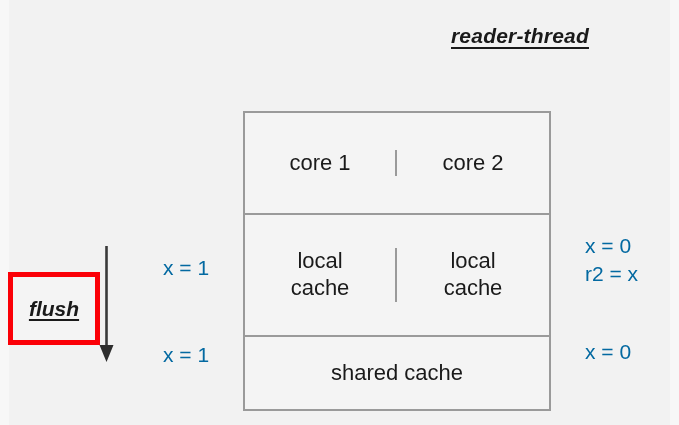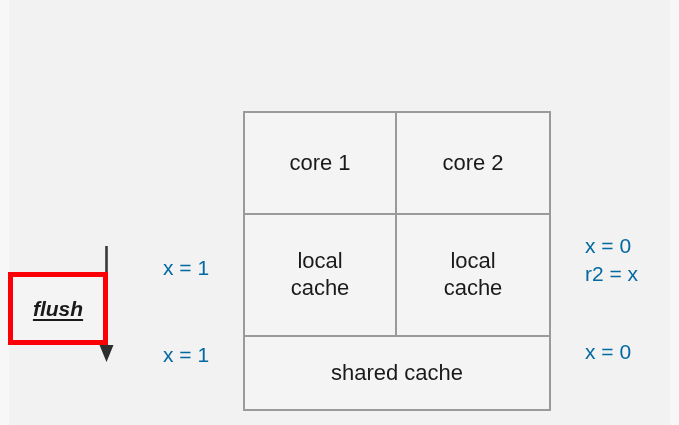--- a/index.html
+++ b/index.html
@@ -53,20 +53,21 @@
     border: 2px solid #9a9a9a;
     box-sizing: border-box;
     background: #f4f4f4;
     display: flex;
     flex-direction: column;
   }
   .diagram-row {
     display: flex;
     width: 100%;
     box-sizing: border-box;
+    align-items: center;
   }
   .diagram-row.cores        { height: 100px; }
   .diagram-row.local-caches { height: 124px; border-top: 2px solid #9a9a9a; border-bottom: 2px solid #9a9a9a; }
   .diagram-row.shared       { flex: 1; }
   .diagram-cell {
     display: flex;
     align-items: center;
     justify-content: center;
     box-sizing: border-box;
     font-size: 22px;
@@ -98,21 +99,21 @@
     top: 244px;
     width: 24px;
     height: 122px;
   }
 
   
   #flush-highlight-box {
     position: absolute;
     left: 8px;
     top: 272px;
-    width: 100px;
+    width: 92px;
     height: 73px;
     border: 5px solid #fb0007;
     box-sizing: border-box;
     background: #f4f4f4;
     display: flex;
     align-items: center;
     justify-content: center;
   }
   #flush-label {
     font-style: italic;
@@ -125,20 +126,21 @@
   }
 </style>
 </head>
 <body>
 
 <div id="canvas">
 
   <div class="edge-strip left"></div>
   <div class="edge-strip right"></div>
 
+  <div class="thread-label" id="reader-thread-label">reader-thread</div>
 
   <div id="cache-diagram">
 
     <div class="diagram-row cores">
       <div class="diagram-cell half-left">core 1</div>
       <div class="diagram-cell half-right">core 2</div>
     </div>
 
     <div class="diagram-row local-caches">
       <div class="diagram-cell half-left">local

